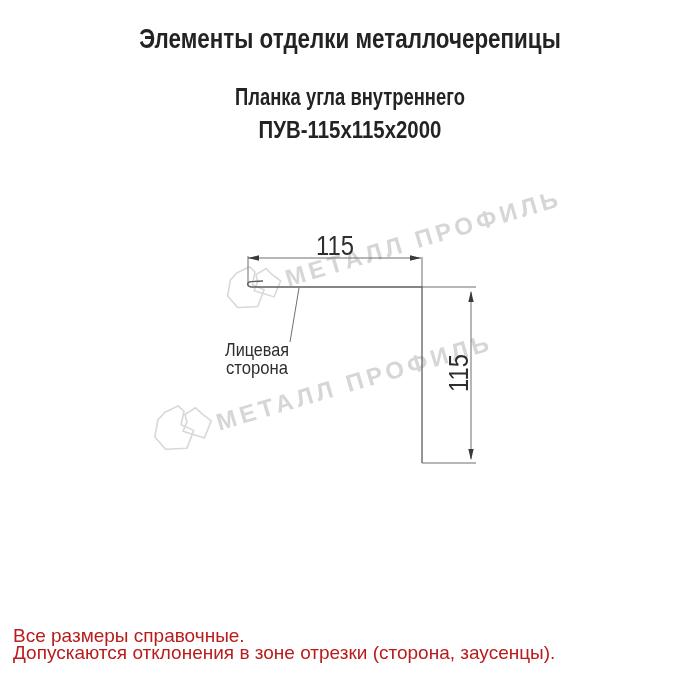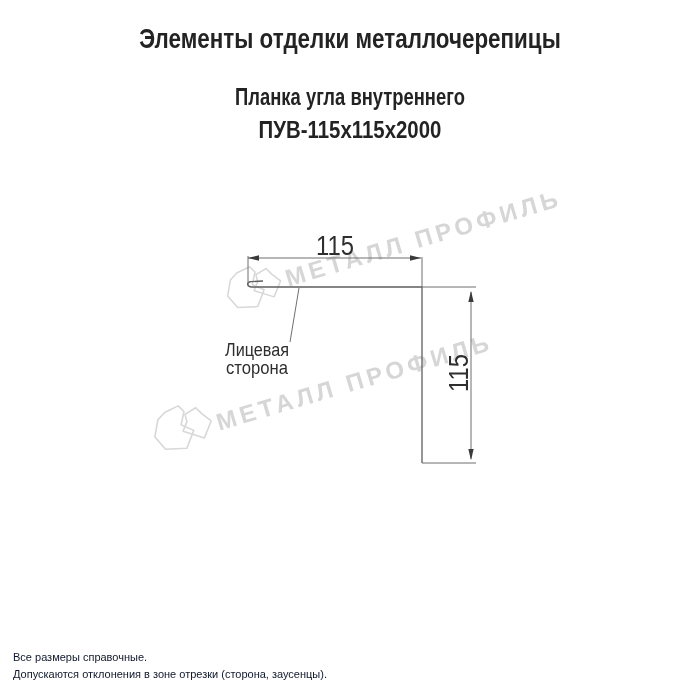--- a/index.html
+++ b/index.html
@@ -51,24 +51,24 @@
   .drawing text {
     font-family: "Liberation Sans", sans-serif;
     fill: #2e2e2e;
   }
   .dim-text   { font-size: 27px; }
   .face-text  { font-size: 18.5px; }
 
   .footer {
     position: absolute;
     left: 13px;
-    top: 649px;
-    font-size: 11px;
+    top: 627px;
+    font-size: 19px;
     line-height: 17px;
-    color: #0f172a;
+    color: #b91c1c;
   }
 </style>
 </head>
 <body>
 
 <div class="canvas">
 
   <div class="hdr hdr-title">Элементы отделки металлочерепицы</div>
   <div class="hdr hdr-sub">Планка угла внутреннего</div>
   <div class="hdr hdr-code">ПУВ-115х115х2000</div>

